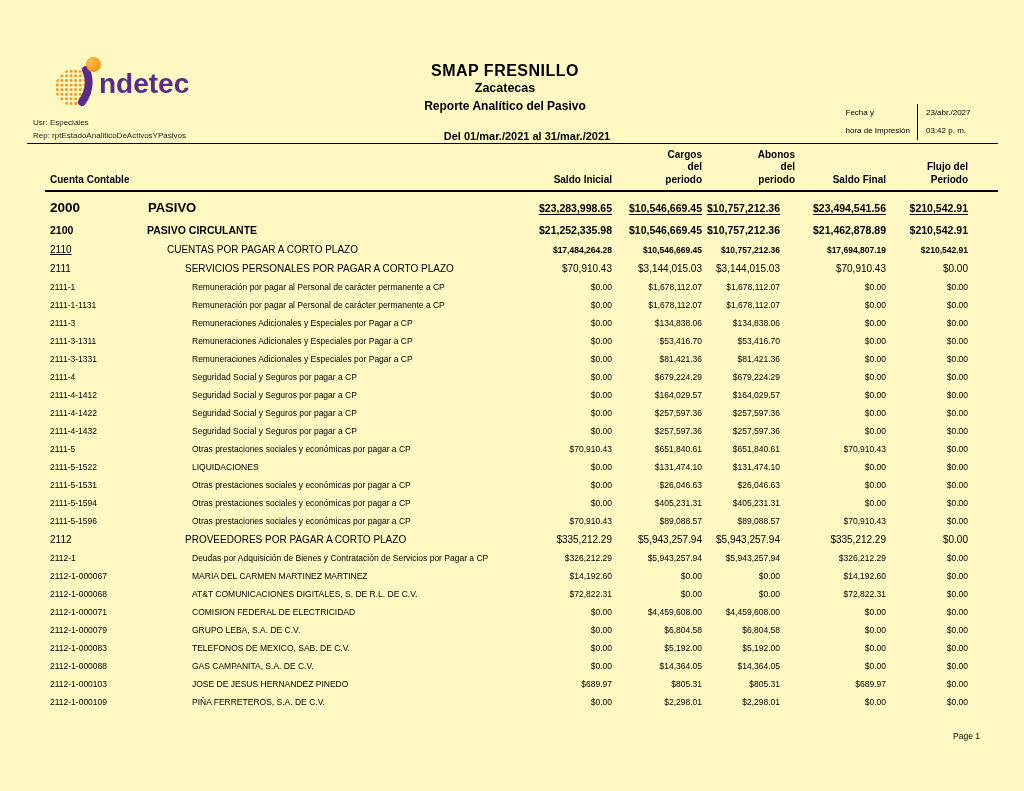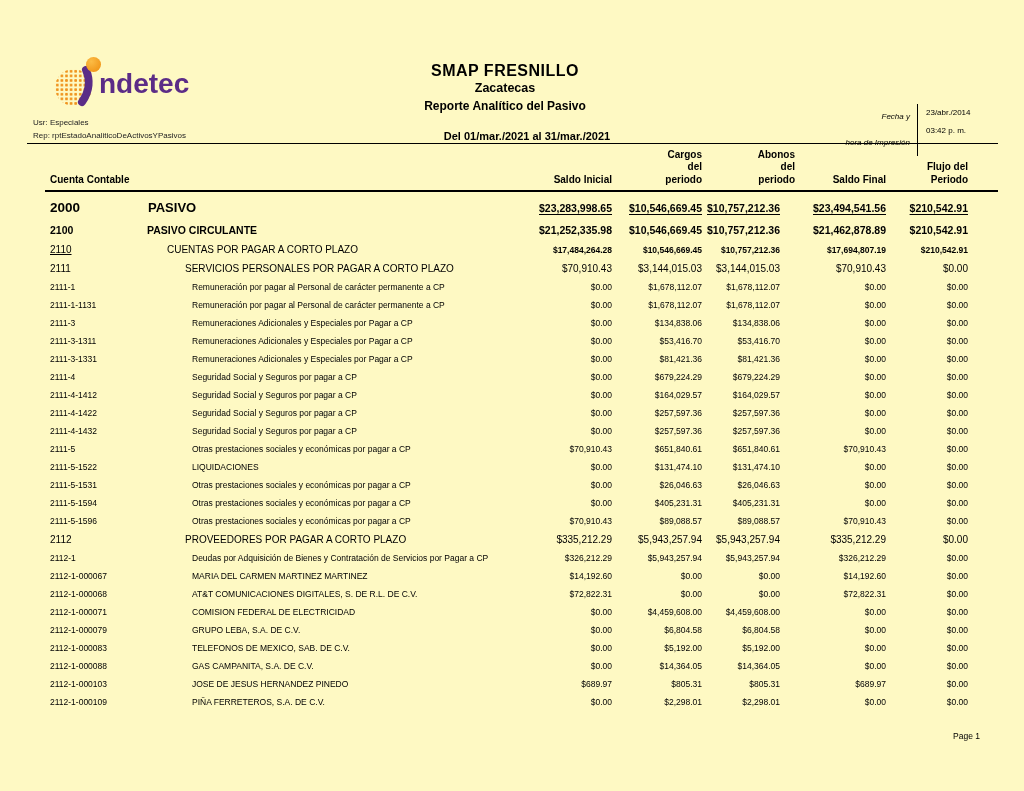--- a/index.html
+++ b/index.html
@@ -27,21 +27,21 @@
   
   .meta { position:absolute; left:33px; top:116px; font-size:8px; line-height:13px; color:#222; }
   
   .center-header { position:absolute; left:0; width:1010px; top:62px; text-align:center; }
   .org      { font-size:16px; font-weight:bold; letter-spacing:.5px; }
   .location { font-size:12.5px; font-weight:bold; margin-top:1px; }
   .title    { font-size:12px; font-weight:bold; margin-top:4px; }
   .period   { font-size:11px; font-weight:bold; margin-top:17px;padding-left:44px; }
   
   .print-info { position:absolute; right:28px; top:104px; display:flex; font-size:8px; }
-  .print-labels { text-align:right; line-height:26px; padding-right:7px;font-style:italic; }
+  .print-labels { line-height:18px; padding-right:7px; }
   .print-divider { width:0; border-left:1.3px solid #000; }
   .print-values { text-align:left; line-height:18px; padding-left:8px; width:78px; }
   
   .rule-top { position:absolute; left:27px; right:26px; top:143px; border-top:1.6px solid #000; }
   
   .table-header {
     position:absolute; left:45px; top:147px; width:953px; height:45px;
     border-bottom:2.6px solid #000; font-weight:bold; font-size:10px;
   }
   .table-header .hcell {
@@ -112,21 +112,21 @@
     <div class="location">Zacatecas</div>
     <div class="title">Reporte Analítico del Pasivo</div>
     <div class="period">Del 01/mar./2021 al 31/mar./2021</div>
   </div>
 
   <div class="print-info">
     <div class="print-labels" style="white-space:pre-line">Fecha y
 hora de Impresión</div>
     <div class="print-divider"></div>
     <div class="print-values">
-      <div>23/abr./2014</div>
+      <div>23/abr./2027</div>
       <div>03:42 p. m.</div>
     </div>
   </div>
 
   <div class="rule-top"></div>
 
   <div class="table-header">
     <div class="hcell h-account">Cuenta Contable</div>
     <div class="hcell h-si">Saldo Inicial</div>
     <div class="hcell h-cargos">Cargos

